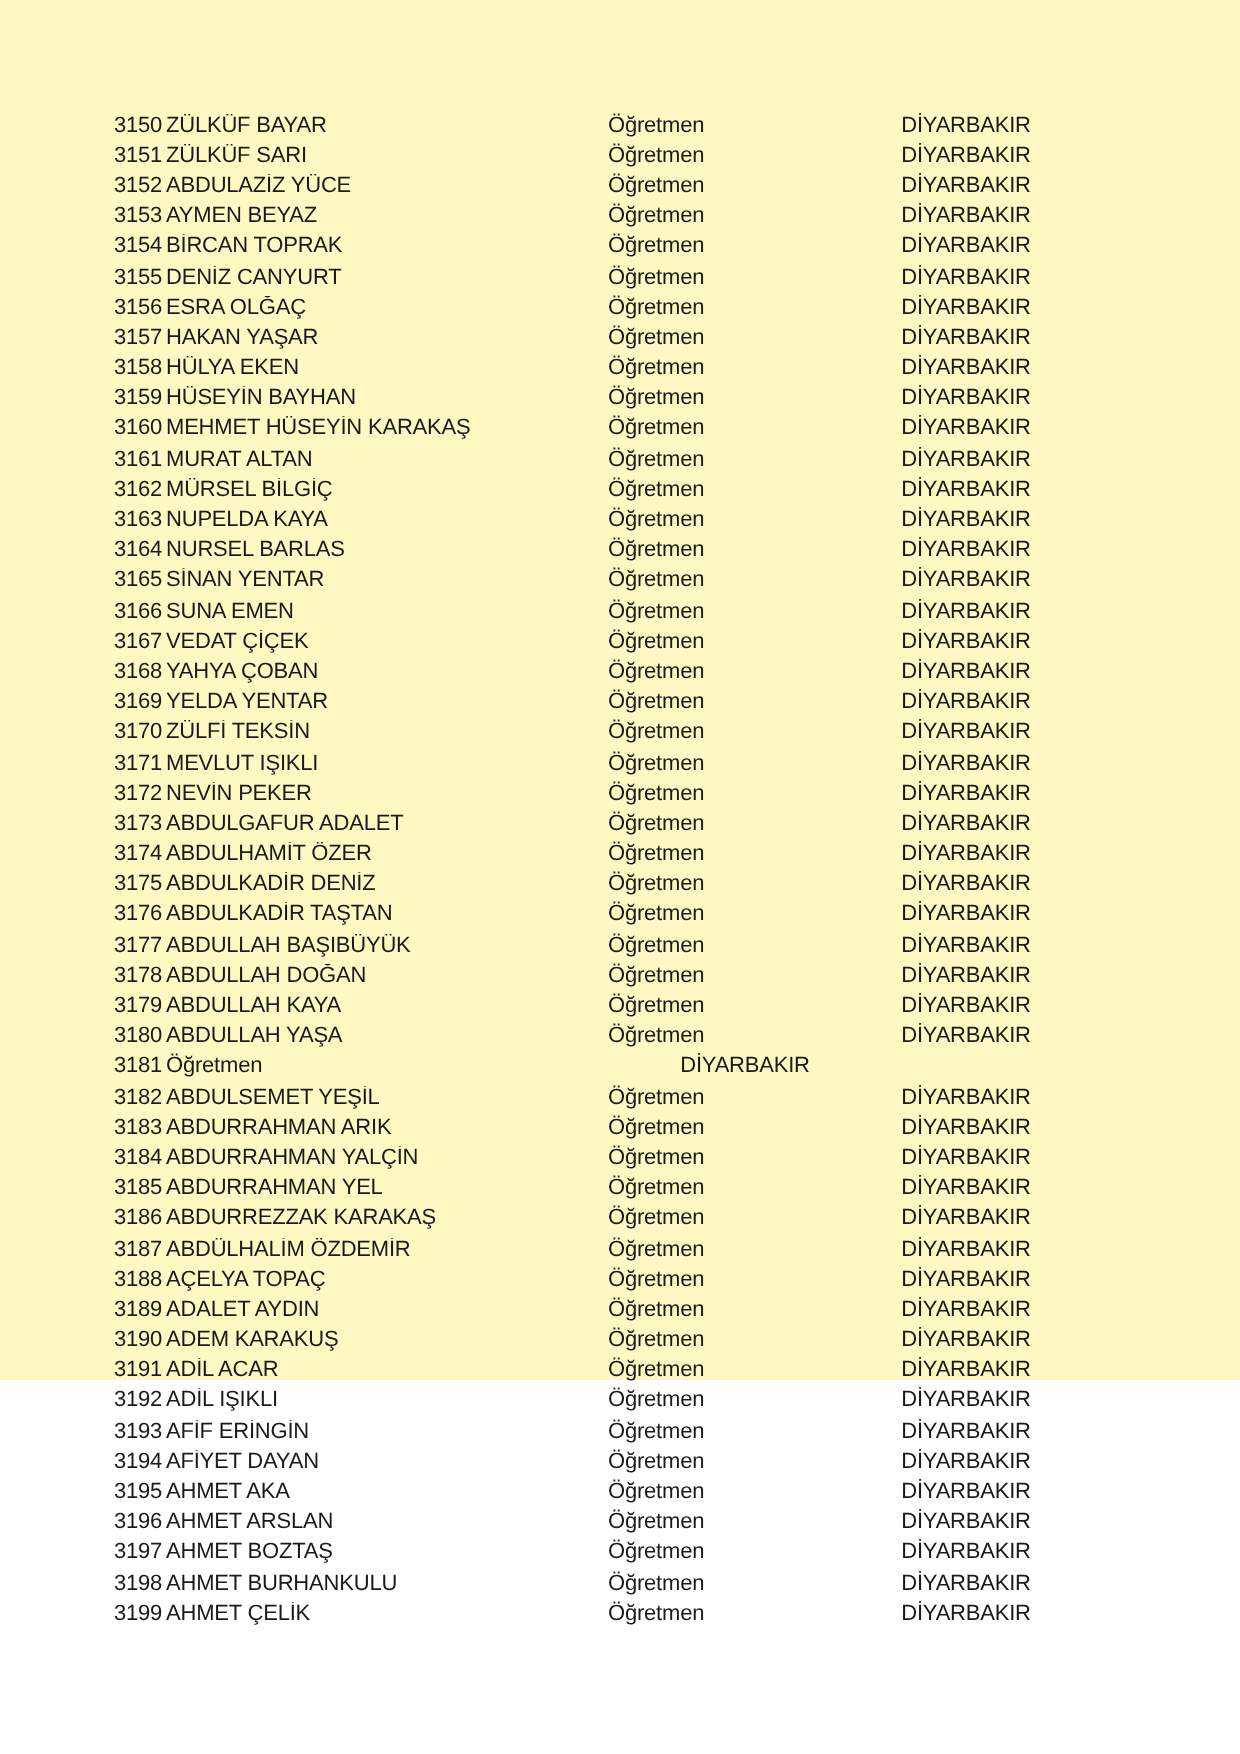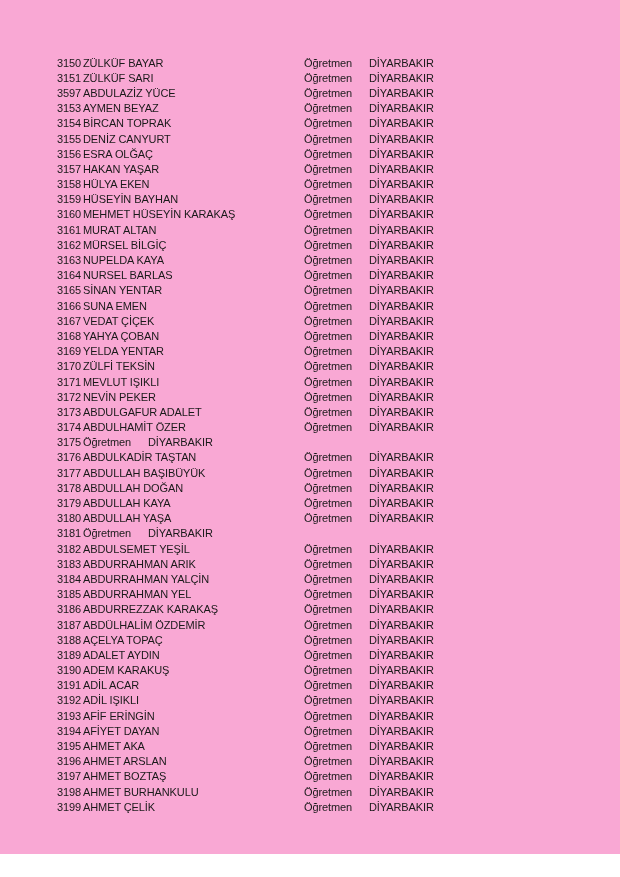--- a/index.html
+++ b/index.html
@@ -5,43 +5,43 @@
   * { margin: 0; padding: 0; box-sizing: border-box; }
   html, body {
     width: 620px;
     height: 877px;
     background: #ffffff;
     overflow: hidden;
   }
   .page {
     position: relative;
     width: 620px;
-    height: 854px;
-    background: #f9a8d4;
+    height: 690px;
+    background: #fef9c3;
     font-family: "Liberation Sans", sans-serif;
   }
   .list {
     position: absolute;
     left: 57px;
     top: 55px;
     width: 540px;
   }
   .row {
     display: flex;
     height: 15.2px;
     align-items: center;
     font-size: 11px;
     letter-spacing: -0.1px;
     color: #1a1a1a;
     white-space: nowrap;
   }
   .col-no   { width: 26px;  flex: 0 0 26px; }
   .col-name { width: 221px; flex: 0 0 221px; overflow: hidden; }
   .col-occ  { width: 65px;  flex: 0 0 65px; }
-  .col-city { flex: 1 1 auto; }
+  .col-city { flex: 1 1 auto; text-align: center; }
 </style>
 </head>
 <body>
 
 <div class="page">
   <div class="list" id="teacher-list">
   <div class="row">
     <span class="col-no">3150</span>
     <span class="col-name">ZÜLKÜF BAYAR</span>
     <span class="col-occ">Öğretmen</span>
@@ -49,21 +49,21 @@
   </div>
 
   <div class="row">
     <span class="col-no">3151</span>
     <span class="col-name">ZÜLKÜF SARI</span>
     <span class="col-occ">Öğretmen</span>
     <span class="col-city">DİYARBAKIR</span>
   </div>
 
   <div class="row">
-    <span class="col-no">3597</span>
+    <span class="col-no">3152</span>
     <span class="col-name">ABDULAZİZ YÜCE</span>
     <span class="col-occ">Öğretmen</span>
     <span class="col-city">DİYARBAKIR</span>
   </div>
 
   <div class="row">
     <span class="col-no">3153</span>
     <span class="col-name">AYMEN BEYAZ</span>
     <span class="col-occ">Öğretmen</span>
     <span class="col-city">DİYARBAKIR</span>
@@ -211,20 +211,21 @@
 
   <div class="row">
     <span class="col-no">3174</span>
     <span class="col-name">ABDULHAMİT ÖZER</span>
     <span class="col-occ">Öğretmen</span>
     <span class="col-city">DİYARBAKIR</span>
   </div>
 
   <div class="row">
     <span class="col-no">3175</span>
+    <span class="col-name">ABDULKADİR DENİZ</span>
     <span class="col-occ">Öğretmen</span>
     <span class="col-city">DİYARBAKIR</span>
   </div>
 
   <div class="row">
     <span class="col-no">3176</span>
     <span class="col-name">ABDULKADİR TAŞTAN</span>
     <span class="col-occ">Öğretmen</span>
     <span class="col-city">DİYARBAKIR</span>
   </div>

